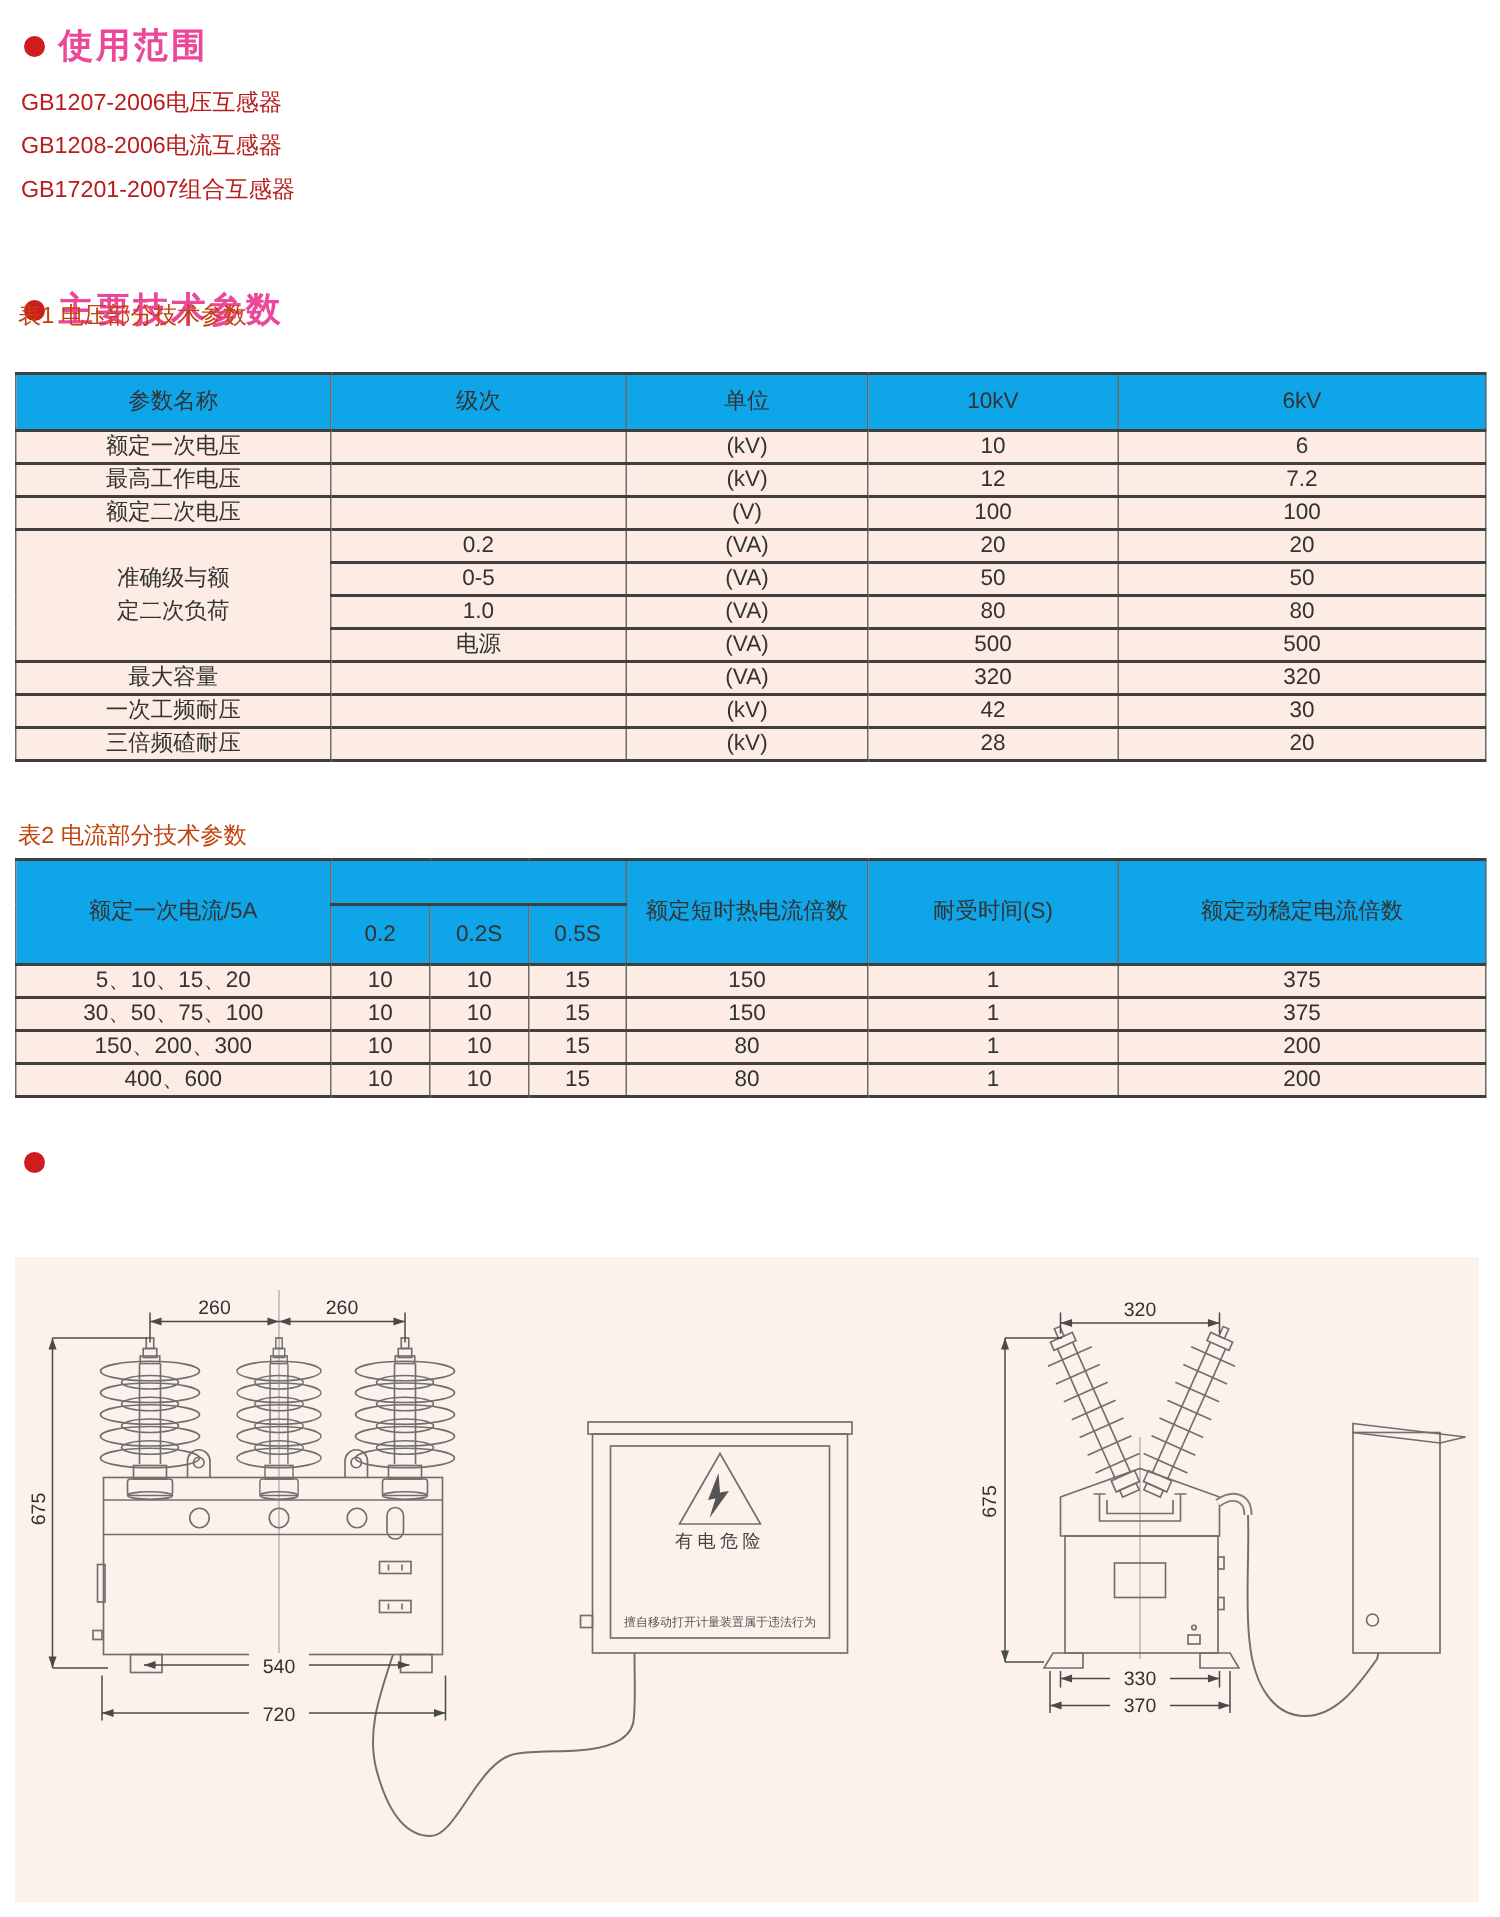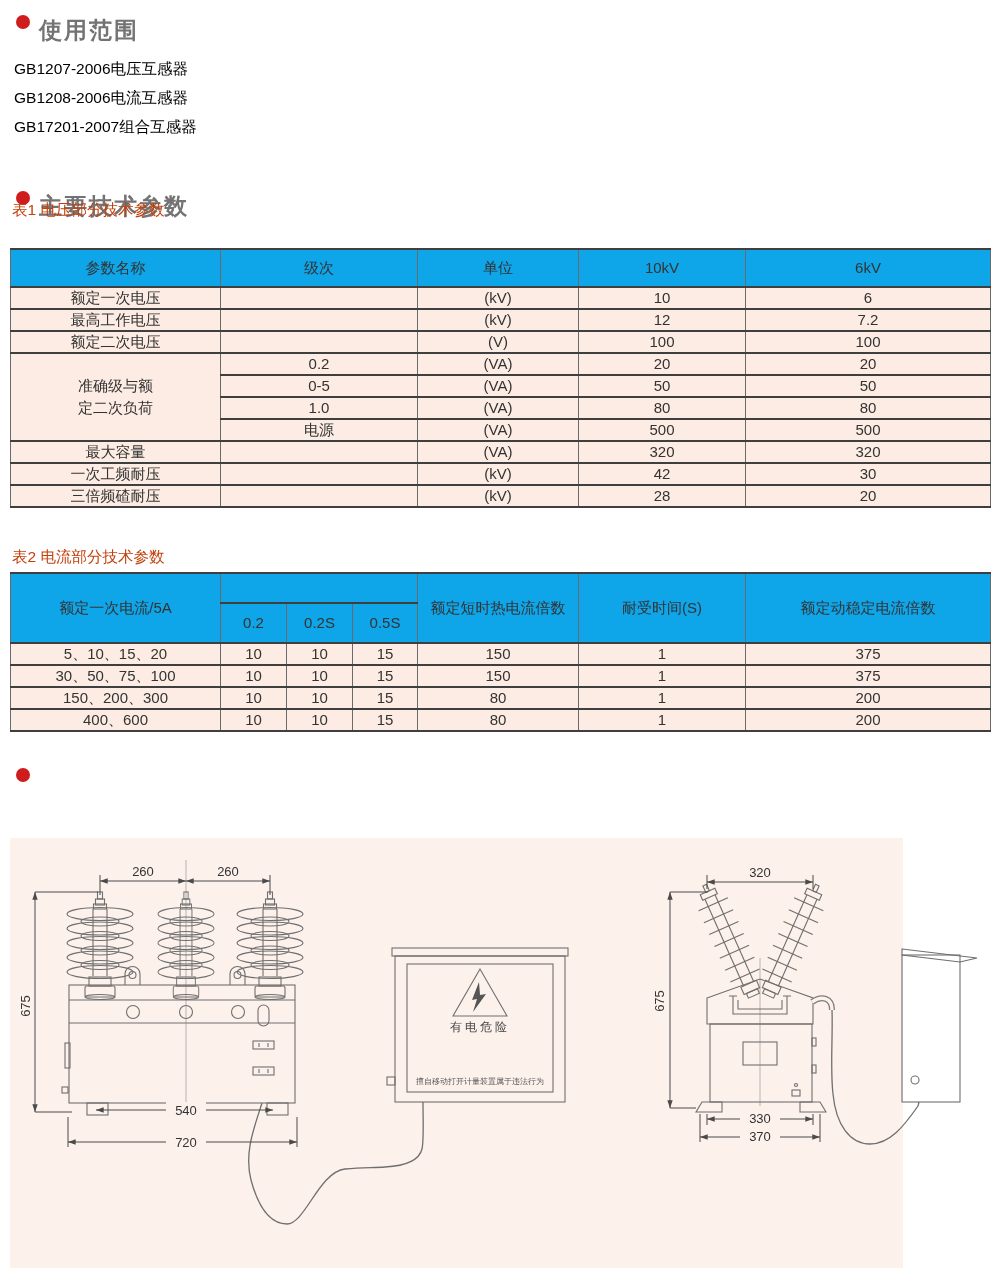--- a/index.html
+++ b/index.html
@@ -1,40 +1,40 @@
 <!DOCTYPE html>
 <html><head>
 <meta charset="utf-8">
 <style>
   html,body{margin:0;padding:0;}
   body{width:1000px;height:1278px;position:relative;background:#ffffff;
        font-family:"Liberation Sans","DejaVu Sans",sans-serif;color:#2a2a2a;overflow:hidden;}
-  .heading{position:absolute;display:flex;align-items:flex-start;gap:9px;
-           font-weight:bold;font-size:23px;color:#737373;letter-spacing:2px;}
+  .heading{position:absolute;display:flex;align-items:center;gap:9px;
+           font-weight:bold;font-size:23px;color:#ec4899;letter-spacing:2px;}
   .heading .dot{width:14px;height:14px;border-radius:50%;background:#cf1d1d;flex:0 0 auto;}
   #h-usage{left:16px;top:15px;}
   #h-params{left:16px;top:151px;margin-top:40px;}
   #h-drawing{left:16px;top:768px;}
-  .gb-list{position:absolute;left:14px;top:54px;font-size:15.5px;color:#000000;line-height:29px;}
+  .gb-list{position:absolute;left:14px;top:54px;font-size:15.5px;color:#b91c1c;line-height:29px;}
   .caption{position:absolute;left:12px;font-size:15.5px;color:#c2410c;}
   #cap1{top:200px;}
   #cap2{top:511px;margin-top:36px;}
   table{position:absolute;left:10px;width:980px;border-collapse:collapse;table-layout:fixed;}
   #table1{top:248px;}
   #table2{top:572px;}
   th,td{border-left:1px solid #6a6a6a;border-right:1px solid #6a6a6a;
         border-top:2px solid #3f3f3f;border-bottom:2px solid #3f3f3f;
         text-align:center;vertical-align:middle;font-size:15px;font-weight:normal;
         color:#333;padding:0;background:#fdece3;height:20px;line-height:1.2;}
   th{background:#0ea5e9;}
   #table1 thead th{height:36px;}
   #table2 tr.hr1 th{height:28px;}
   #table2 tr.hr2 th{height:38px;}
   td.acc{line-height:1.45;}
-  .panel{position:absolute;left:10px;top:838px;width:893px;height:430px;background:#fdf1ec;}
+  .panel{position:absolute;left:10px;top:838px;width:976px;height:430px;background:#fdf1ec;}
   .panel svg{display:block;}
   svg text{font-family:"Liberation Sans","DejaVu Sans",sans-serif;}
 </style>
 </head>
 <body>
 
 <div class="heading" id="h-usage">
   <span class="dot"></span>
   <span>使用范围</span>
 </div>

